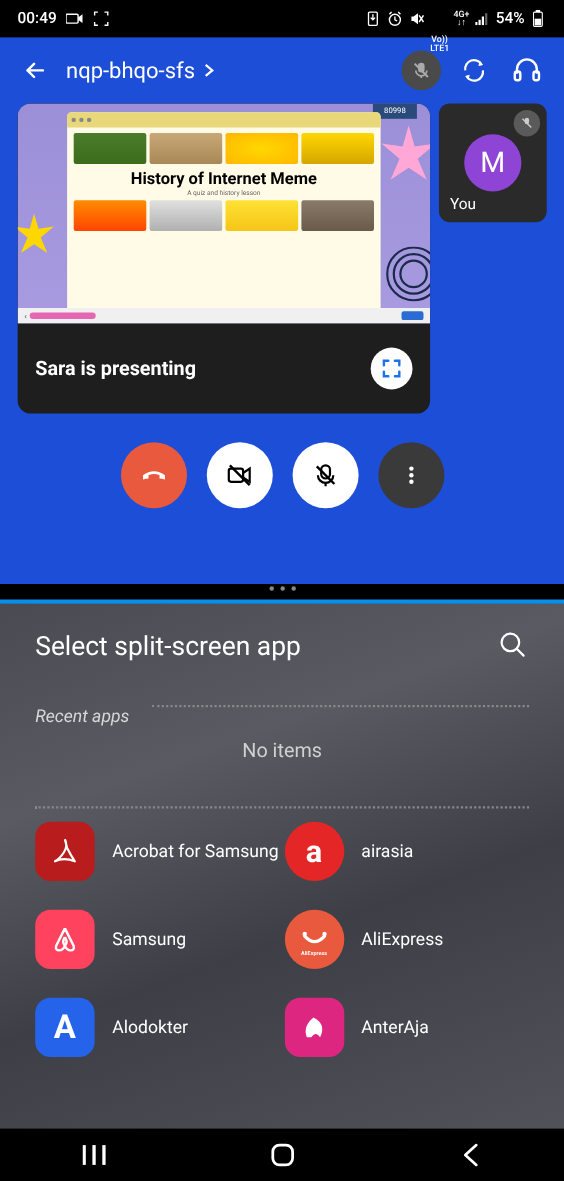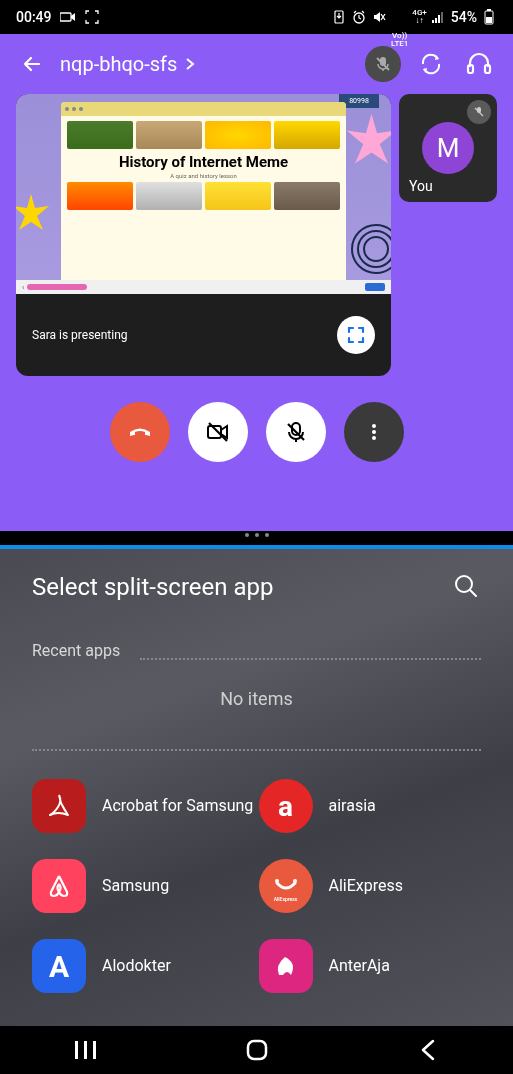--- a/index.html
+++ b/index.html
@@ -5,21 +5,21 @@
   * { box-sizing: border-box; margin: 0; padding: 0; }
   html, body { width: 513px; height: 1074px; overflow: hidden; font-family: -apple-system, Roboto, sans-serif; background: #000; color: #fff; }
   
   
   .status-bar { height: 34px; display: flex; justify-content: space-between; align-items: center; padding: 0 16px; font-size: 14px; font-weight: 500; }
   .status-left { display: flex; align-items: center; gap: 8px; }
   .status-right { display: flex; align-items: center; gap: 4px; }
   .status-icon { width: 16px; height: 16px; display: inline-flex; align-items: center; justify-content: center; }
   
   
-  .call-app { background: #8b5cf6; height: 497px; }
+  .call-app { background: #1d4ed8; height: 497px; }
   .call-header { display: flex; align-items: center; padding: 12px 16px; gap: 12px; }
   .back-btn { width: 32px; height: 32px; display: flex; align-items: center; justify-content: center; }
   .call-title { font-size: 20px; font-weight: 400; flex: 1; display: flex; align-items: center; gap: 8px; }
   .mic-badge { width: 36px; height: 36px; border-radius: 50%; background: #4a4a4a; display: flex; align-items: center; justify-content: center; }
   .header-icon { width: 36px; height: 36px; display: flex; align-items: center; justify-content: center; }
   
   .call-body { display: flex; gap: 8px; padding: 0 16px; }
   .presentation-panel { flex: 1; background: #1e1e1e; border-radius: 12px; overflow: hidden; position: relative; }
   .presentation-img { width: 100%; height: 200px; background: linear-gradient(180deg, #9b8fd8 0%, #a89be0 100%); position: relative; overflow: hidden; }
   .slide-window { position: absolute; top: 8px; left: 45px; right: 45px; bottom: 10px; background: #fffbe6; border-radius: 4px; }
@@ -40,21 +40,21 @@
   .slide-sub { font-size: 6px; text-align: center; color: #666; }
   .star-left { position: absolute; left: -5px; top: 100px; width: 40px; height: 40px; }
   .star-right { position: absolute; right: -8px; top: 20px; width: 55px; height: 55px; }
   .circles-br { position: absolute; right: -10px; bottom: 20px; }
   .tape { position: absolute; right: 12px; top: 0; width: 40px; height: 14px; background: #2a4a7c; color: #fff; font-size: 7px; display: flex; align-items: center; justify-content: center; }
   .browser-bar { position: absolute; bottom: 0; left: 0; right: 0; height: 14px; background: #f0f0f0; display: flex; align-items: center; padding: 0 6px; gap: 3px; }
   .browser-pill { height: 6px; border-radius: 3px; background: #e566b3; width: 60px; }
   .browser-btn { width: 20px; height: 8px; background: #2a6cd4; border-radius: 2px; margin-left: auto; }
   
   .presentation-footer { padding: 22px 16px; display: flex; align-items: center; justify-content: space-between; }
-  .presenter-text { font-size: 12px; font-weight: 400; }
+  .presenter-text { font-size: 18px; font-weight: 700; }
   .fullscreen-btn { width: 38px; height: 38px; border-radius: 50%; background: #fff; display: flex; align-items: center; justify-content: center; }
   
   .participants { width: 98px; display: flex; flex-direction: column; gap: 10px; }
   .participant-tile { height: 108px; background: #2a2a2a; border-radius: 10px; position: relative; display: flex; flex-direction: column; align-items: center; justify-content: center; }
   .avatar { width: 52px; height: 52px; border-radius: 50%; display: flex; align-items: center; justify-content: center; font-size: 26px; font-weight: 400; }
   .avatar-m { background: #8e44d4; }
   .avatar-blue { background: #1ba8e6; }
   .tile-label { position: absolute; bottom: 8px; left: 10px; font-size: 14px; }
   .tile-mic-off { position: absolute; top: 6px; right: 6px; width: 24px; height: 24px; border-radius: 50%; background: #5a5a5a; display: flex; align-items: center; justify-content: center; }
   .tile-more { position: absolute; bottom: 8px; right: 8px; display: flex; flex-direction: column; gap: 3px; }
@@ -69,21 +69,21 @@
   
   .divider { height: 14px; background: #000; display: flex; align-items: flex-start; justify-content: center; gap: 6px; padding-top: 2px; }
   .divider span { width: 4px; height: 4px; background: #888; border-radius: 50%; }
   .blue-bar { height: 4px; background: #0d8ce8; }
   
   
   .picker { height: 480px; background: linear-gradient(160deg, #4a4a52 0%, #5a5a62 30%, #3e3e46 60%, #52525a 100%); padding: 24px 32px; }
   .picker-header { display: flex; align-items: center; justify-content: space-between; margin-bottom: 40px; gap: 40px; }
   .picker-title { font-size: 24px; font-weight: 400; }
   .search-btn { width: 28px; height: 28px; }
-  .section-row { display: flex; align-items: flex-end; margin-bottom: 28px; }
+  .section-row { display: flex; align-items: flex-start; margin-bottom: 12px; font-style: italic; }
   .section-label { font-size: 16px; color: #d8d8d8; margin-right: 20px; }
   .dotted-line { flex: 1; border-top: 2px dotted #888; }
   .no-items { text-align: center; font-size: 18px; color: #d0d0d0; margin-bottom: 40px; }
   
   .app-grid { display: grid; grid-template-columns: 1fr 1fr; gap: 26px 4px; }
   .app-item { display: flex; align-items: center; gap: 16px; }
   .app-icon { width: 54px; height: 54px; border-radius: 14px; display: flex; align-items: center; justify-content: center; font-size: 24px; font-weight: 600; color: #fff; flex-shrink: 0; }
   .app-label { font-size: 16px; line-height: 1.2; }
   .ic-acrobat { background: #b91c1c; }
   .ic-airasia { background: #e52626; border-radius: 50%; }

